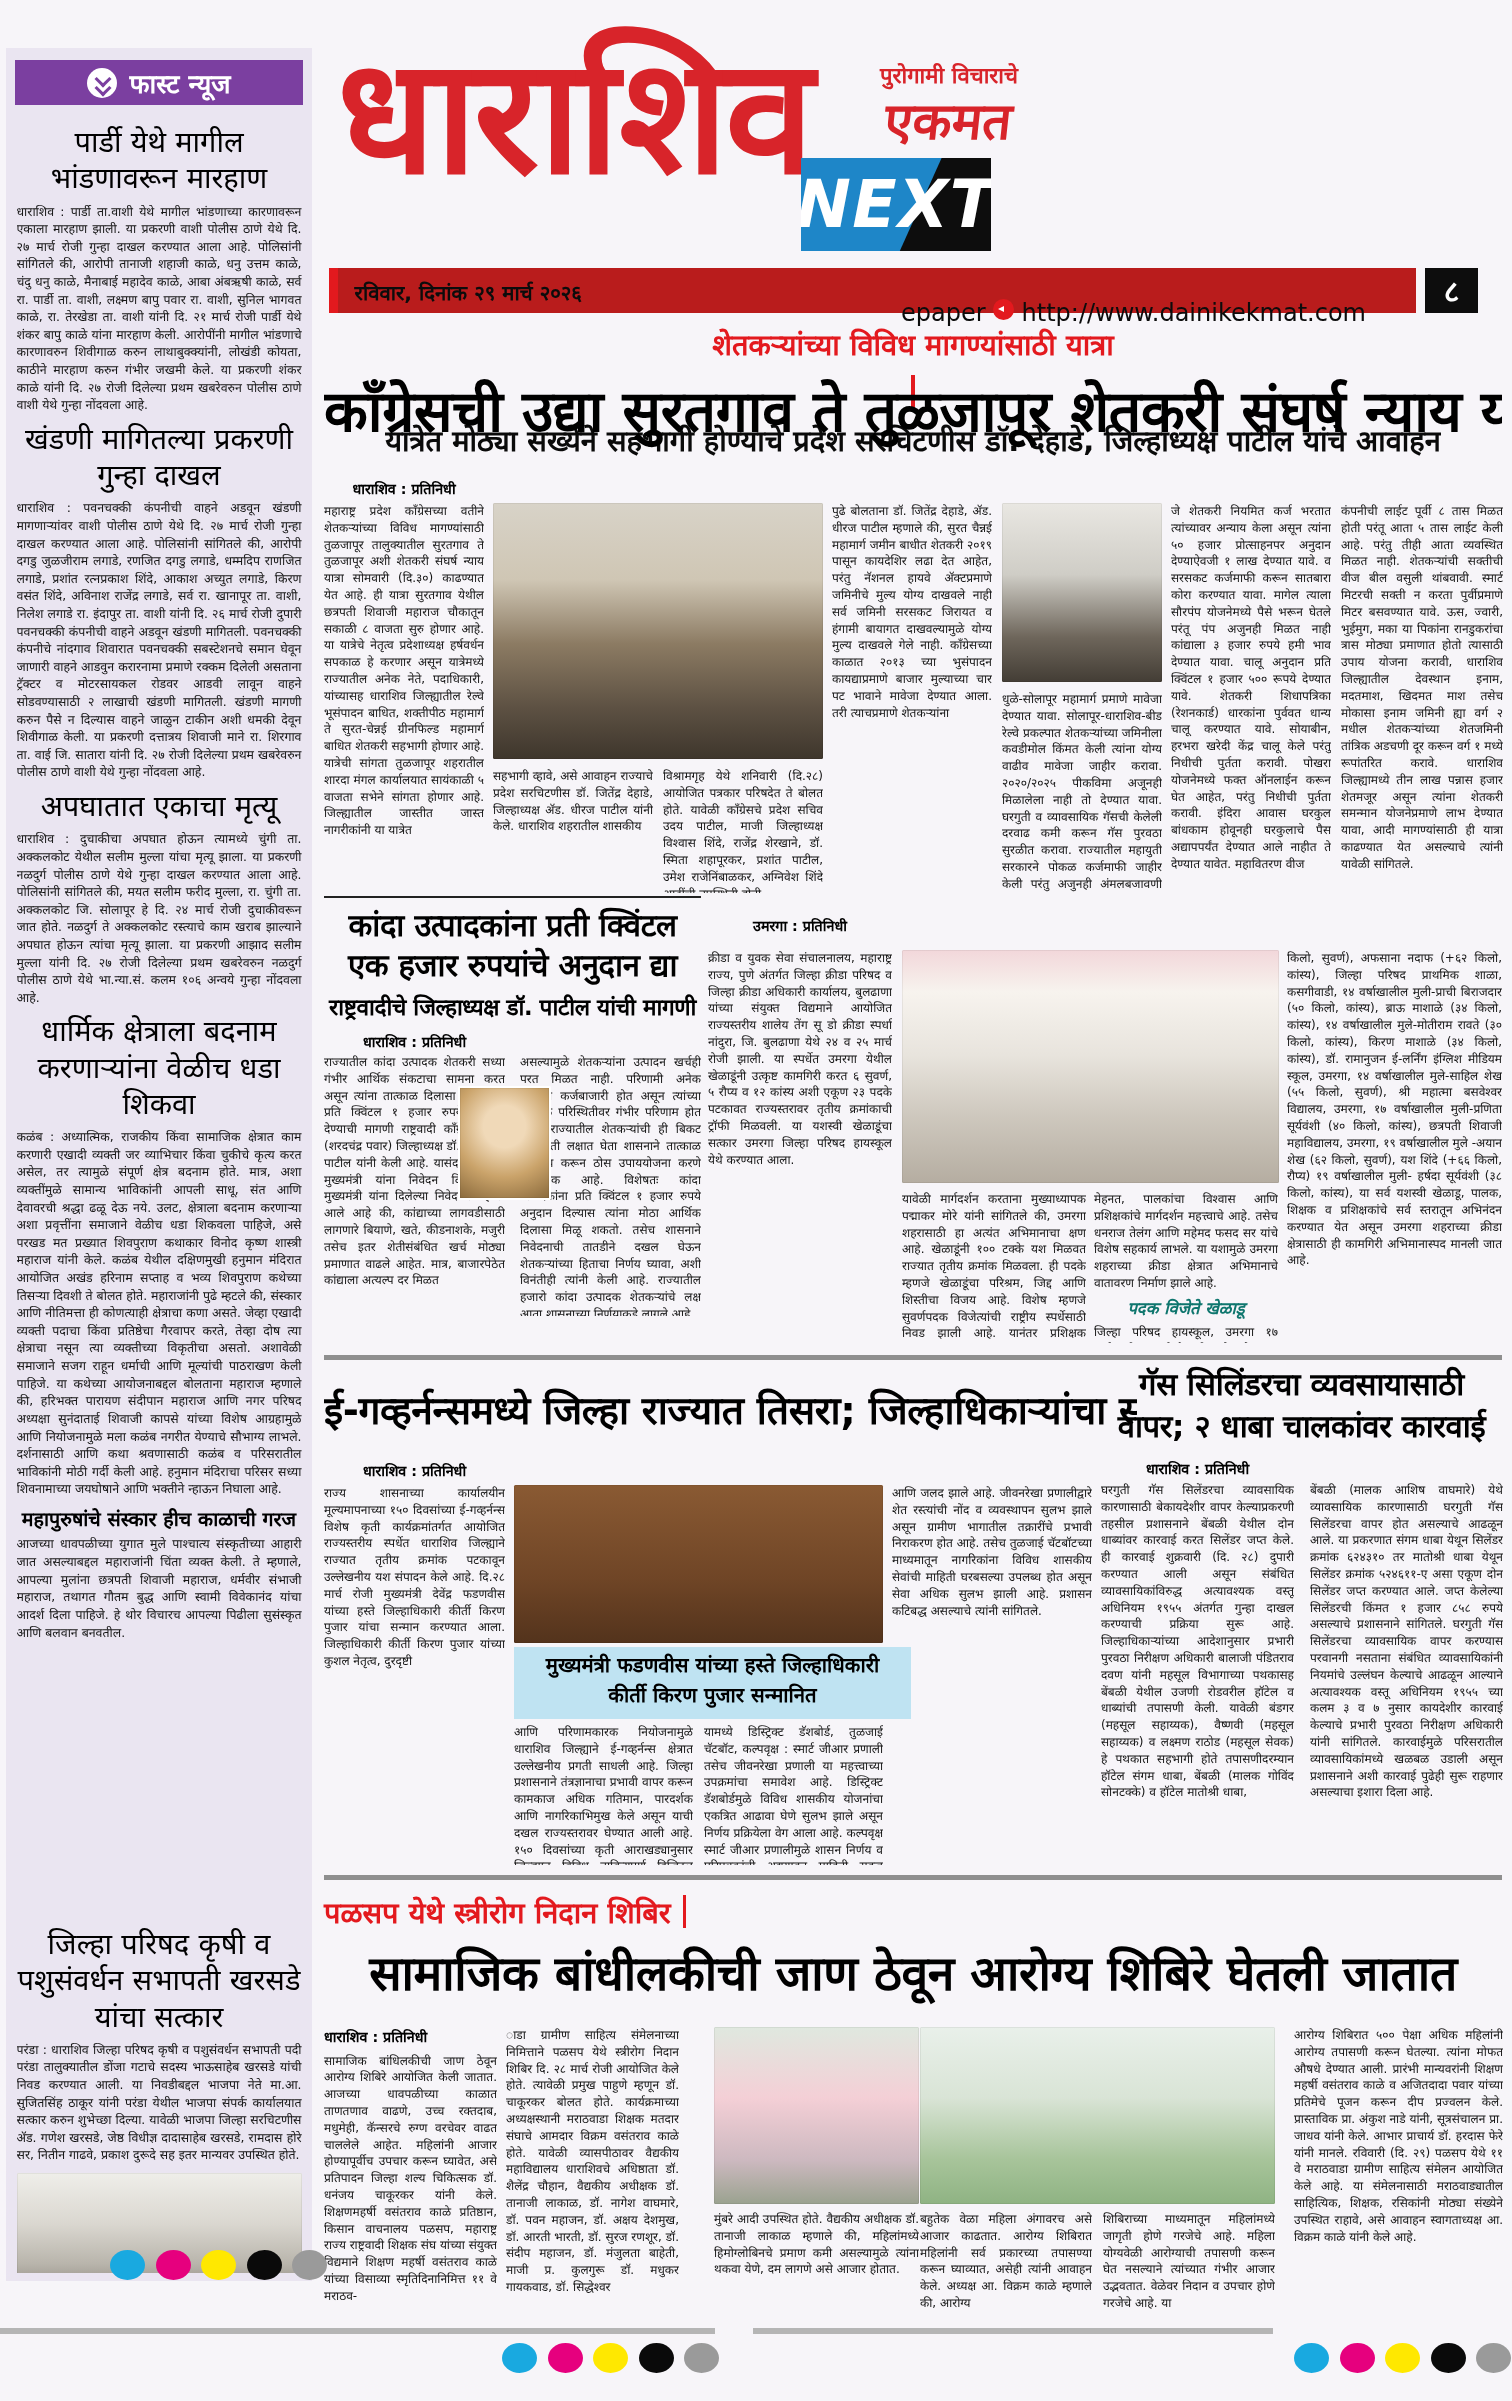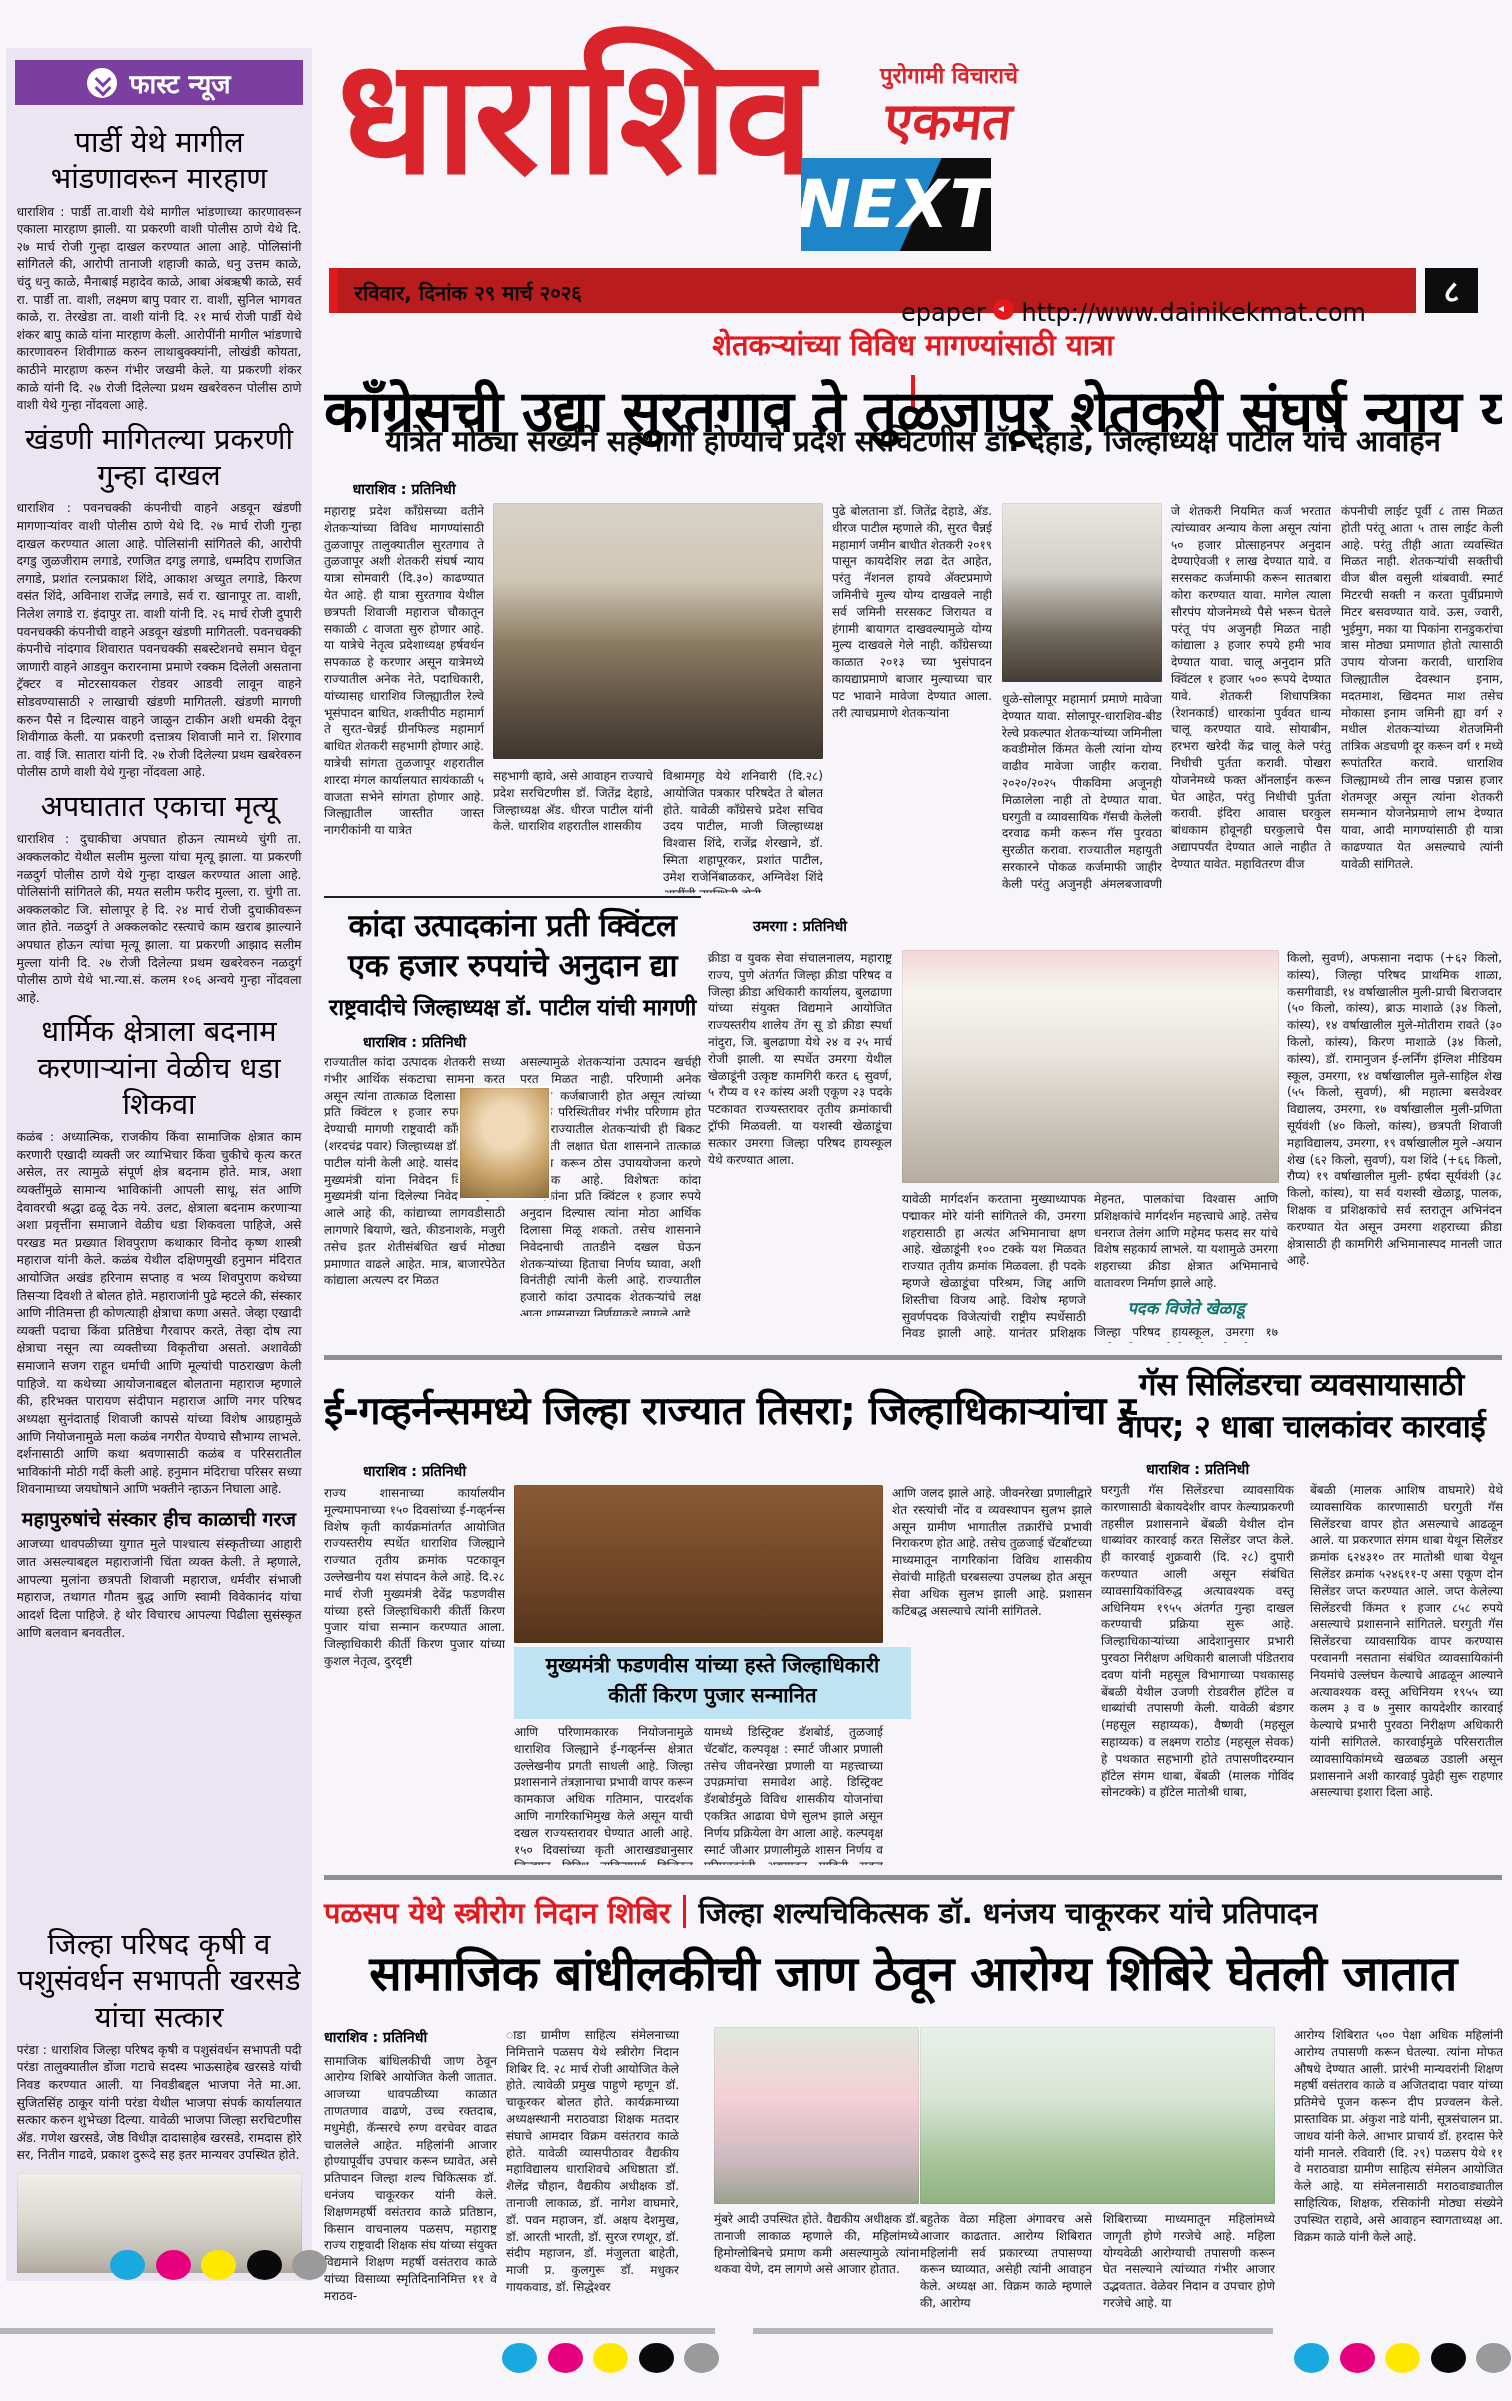--- a/index.html
+++ b/index.html
@@ -173,21 +173,20 @@
   <div class="abs" style="left:1101px;top:1482px;width:401px;height:384px;">
     <div class="col" style="left:0;top:0;width:193px;height:384px;">घरगुती गॅस सिलेंडरचा व्यावसायिक कारणासाठी बेकायदेशीर वापर केल्याप्रकरणी तहसील प्रशासनाने बेंबळी येथील दोन धाब्यांवर कारवाई करत सिलेंडर जप्त केले. ही कारवाई शुक्रवारी (दि. २८) दुपारी करण्यात आली असून संबंधित व्यावसायिकांविरुद्ध अत्यावश्यक वस्तू अधिनियम १९५५ अंतर्गत गुन्हा दाखल करण्याची प्रक्रिया सुरू आहे. जिल्हाधिकाऱ्यांच्या आदेशानुसार प्रभारी पुरवठा निरीक्षण अधिकारी बालाजी पंडितराव दवण यांनी महसूल विभागाच्या पथकासह बेंबळी येथील उजणी रोडवरील हॉटेल व धाब्यांची तपासणी केली. यावेळी बंडगर (महसूल सहाय्यक), वैष्णवी (महसूल सहाय्यक) व लक्ष्मण राठोड (महसूल सेवक) हे पथकात सहभागी होते तपासणीदरम्यान हॉटेल संगम धाबा, बेंबळी (मालक गोविंद सोनटक्के) व हॉटेल मातोश्री धाबा,</div>
     <div class="col" style="left:209px;top:0;width:193px;height:384px;">बेंबळी (मालक आशिष वाघमारे) येथे व्यावसायिक कारणासाठी घरगुती गॅस सिलेंडरचा वापर होत असल्याचे आढळून आले. या प्रकरणात संगम धाबा येथून सिलेंडर क्रमांक ६२४३१० तर मातोश्री धाबा येथून सिलेंडर क्रमांक ५२४६११-ए असा एकूण दोन सिलेंडर जप्त करण्यात आले. जप्त केलेल्या सिलेंडरची किंमत १ हजार ८५८ रुपये असल्याचे प्रशासनाने सांगितले. घरगुती गॅस सिलेंडरचा व्यावसायिक वापर करण्यास परवानगी नसताना संबंधित व्यावसायिकांनी नियमांचे उल्लंघन केल्याचे आढळून आल्याने अत्यावश्यक वस्तू अधिनियम १९५५ च्या कलम ३ व ७ नुसार कायदेशीर कारवाई केल्याचे प्रभारी पुरवठा निरीक्षण अधिकारी यांनी सांगितले. कारवाईमुळे परिसरातील व्यावसायिकांमध्ये खळबळ उडाली असून प्रशासनाने अशी कारवाई पुढेही सुरू राहणार असल्याचा इशारा दिला आहे.</div>
   </div>
 
   <div class="rule-gray" style="left:324px;top:1875px;width:1178px;height:4.5px;"></div>
 
   <div class="abs kicker" style="left:324px;top:1892px;width:1178px;">
     <span class="kick-red">पळसप येथे स्त्रीरोग निदान शिबिर</span>
     <span class="ksep"></span>
-    <span class="kick-black">जिल्हा शल्यचिकित्सक डॉ. धनंजय चाकूरकर यांचे प्रतिपादन</span>
   </div>
   <div class="abs hl nowrap" style="left:324px;top:1935px;width:1178px;font-size:48px;line-height:1.6;text-align:center;">सामाजिक बांधीलकीची जाण ठेवून आरोग्य शिबिरे घेतली जातात</div>
   <div class="abs" style="left:324px;top:2027px;width:1178px;height:295px;">
     <div class="byline" style="position:absolute;left:0;top:0;width:173px;text-align:left;">धाराशिव : प्रतिनिधी</div>
     <div class="col" style="left:0;top:25.6px;width:173px;height:270px;">सामाजिक बांधिलकीची जाण ठेवून आरोग्य शिबिरे आयोजित केली जातात. आजच्या धावपळीच्या काळात ताणतणाव वाढणे, उच्च रक्तदाब, मधुमेही, कॅन्सरचे रुग्ण वरचेवर वाढत चाललेले आहेत. महिलांनी आजार होण्यापूर्वीच उपचार करून घ्यावेत, असे प्रतिपादन जिल्हा शल्य चिकित्सक डॉ. धनंजय चाकूरकर यांनी केले. शिक्षणमहर्षी वसंतराव काळे प्रतिष्ठान, किसान वाचनालय पळसप, महाराष्ट्र राज्य राष्ट्रवादी शिक्षक संघ यांच्या संयुक्त विद्यमाने शिक्षण महर्षी वसंतराव काळे यांच्या विसाव्या स्मृतिदिनानिमित्त ११ वे मराठव-</div>
     <div class="col" style="left:182px;top:0;width:173px;height:295px;">ाडा ग्रामीण साहित्य संमेलनाच्या निमित्ताने पळसप येथे स्त्रीरोग निदान शिबिर दि. २८ मार्च रोजी आयोजित केले होते. त्यावेळी प्रमुख पाहुणे म्हणून डॉ. चाकूरकर बोलत होते. कार्यक्रमाच्या अध्यक्षस्थानी मराठवाडा शिक्षक मतदार संघाचे आमदार विक्रम वसंतराव काळे होते. यावेळी व्यासपीठावर वैद्यकीय महाविद्यालय धाराशिवचे अधिष्ठाता डॉ. शैलेंद्र चौहान, वैद्यकीय अधीक्षक डॉ. तानाजी लाकाळ, डॉ. नागेश वाघमारे, डॉ. पवन महाजन, डॉ. अक्षय देशमुख, डॉ. आरती भारती, डॉ. सुरज रणशूर, डॉ. संदीप महाजन, डॉ. मंजुलता बाहेती, माजी प्र. कुलगुरू डॉ. मधुकर गायकवाड, डॉ. सिद्धेश्वर</div>
     <div class="photo ph-health1" style="left:390px;top:0;width:205px;height:177px;"></div>
     <div class="col" style="left:390px;top:184px;width:205px;height:111px;">मुंबरे आदी उपस्थित होते. वैद्यकीय अधीक्षक डॉ. तानाजी लाकाळ म्हणाले की, महिलांमध्ये हिमोग्लोबिनचे प्रमाण कमी असल्यामुळे त्यांना थकवा येणे, दम लागणे असे आजार होतात.</div>
     <div class="photo ph-health2" style="left:596px;top:0;width:355px;height:177px;"></div>
     <div class="col" style="left:596px;top:184px;width:172px;height:111px;">बहुतेक वेळा महिला अंगावरच असे आजार काढतात. आरोग्य शिबिरात महिलांनी सर्व प्रकारच्या तपासण्या करून घ्याव्यात, असेही त्यांनी आवाहन केले. अध्यक्ष आ. विक्रम काळे म्हणाले की, आरोग्य</div>

